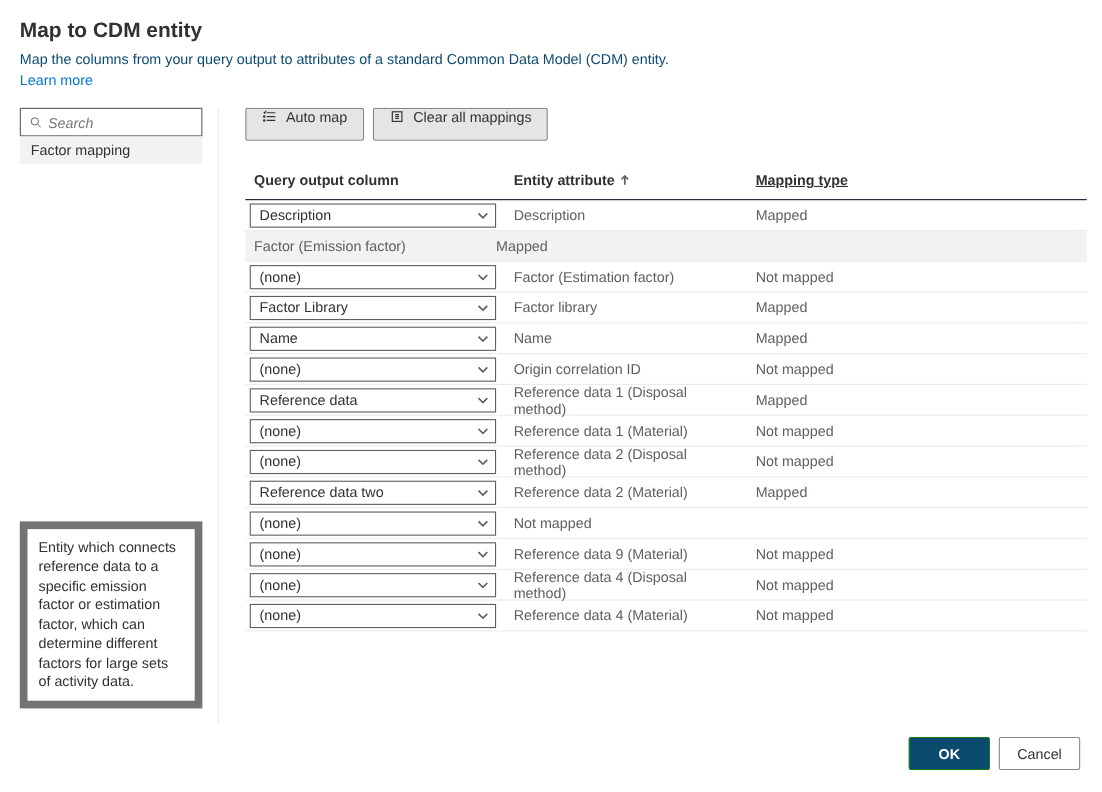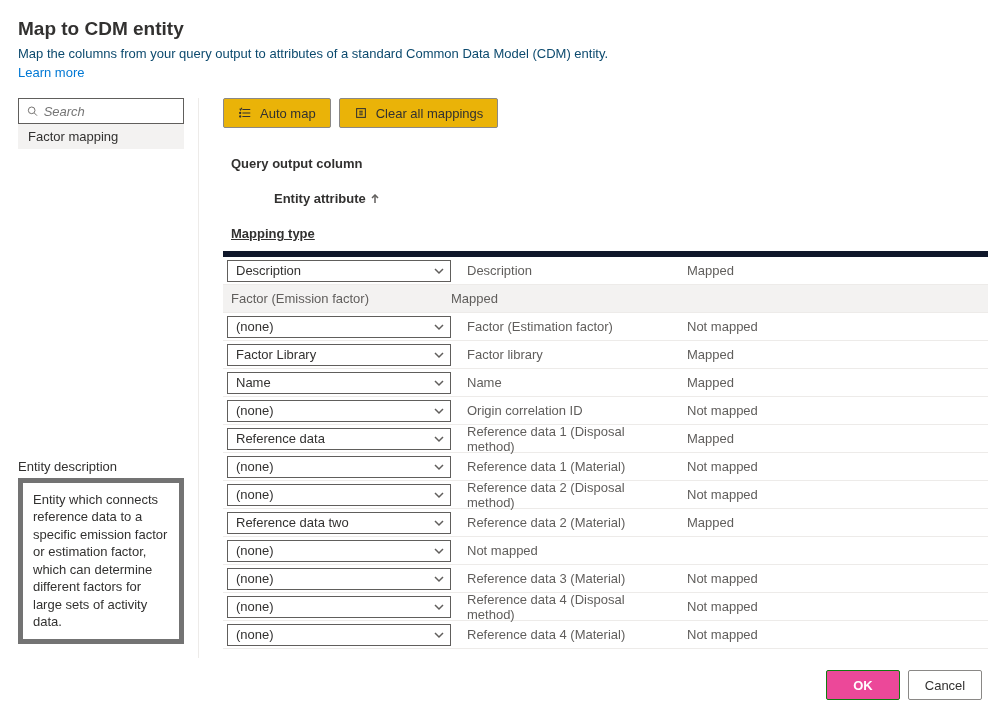--- a/index.html
+++ b/index.html
@@ -44,49 +44,49 @@
     padding: 5px 10px;
     font-size: 13px;
     color: #323130;
     margin-top: 0;
   }
 
   .spacer { flex: 1; }
 
   .desc-label { font-size: 13px; color: #323130; margin-bottom: 4px; }
   .desc-box {
-    border: 5px solid #737373;
+    border: 7px solid #737373;
     padding: 8px 10px;
     min-height: 130px;
     font-size: 13px;
     color: #323130;
     line-height: 1.35;
   }
 
   .main { flex: 1; padding: 0 14px 0 24px; overflow: auto; }
 
   .toolbar { display: flex; gap: 8px; margin-bottom: 18px; }
   .tool-btn {
-    display: flex; align-items: center; gap: 8px;
-    border: 1px solid #8a8886; background: #eab308;
+    display: flex; gap: 8px;
+    border: 1px solid #8a8886; background: #e5e5e5;
     padding: 0 14px; height: 30px;
     font-size: 13px; color: #323130; border-radius: 2px;
     cursor: pointer;
   }
   .tool-btn svg { width: 14px; height: 14px; }
 
   .table { width: 100%; }
-  .thead { display: flex; border-bottom: 6px solid #0f172a; flex-direction: column; }
+  .thead { display: flex; border-bottom: 1px solid #0f172a; }
   .th {
     font-weight: 600; font-size: 13px; color: #323130;
     padding: 10px 8px;
     display: flex; align-items: center; gap: 4px;
   }
   .col-output { width: 236px; }
-  .col-attr { width: 220px; flex: 0 0 auto; margin-left: 43px; }
+  .col-attr { width: 220px; flex: 0 0 auto; }
   .col-type { flex: 1; text-decoration: underline; }
 
   .trow { display: flex; align-items: center; border-bottom: 1px solid #edebe9; height: 28px; }
   .trow.highlight { background: #f3f2f1; }
 
   .cell { padding: 0 8px; font-size: 13px; color: #605e5c; }
   .cell-output { width: 236px; padding: 2px 8px 2px 4px; }
   .cell-attr { width: 220px; }
   .cell-type { flex: 1; }
 
@@ -104,21 +104,21 @@
     display: flex; justify-content: flex-end; gap: 8px;
     padding: 12px 20px 20px 0;
   }
   .btn {
     min-width: 74px; height: 30px;
     border: 1px solid #8a8886; background: #fff;
     font-size: 13px; color: #323130; border-radius: 2px;
     cursor: pointer;
   }
   .btn-primary {
-    background: #ec4899; border-color: #107c10; color: #fff; font-weight: 600;
+    background: #0c4a6e; border-color: #107c10; color: #fff; font-weight: 600;
   }
 </style>
 </head>
 <body>
 
 <div class="header">
   <div class="title">Map to CDM entity</div>
   <div class="subtitle">Map the columns from your query output to attributes of a standard Common Data Model (CDM) entity.</div>
   <span class="link">Learn more</span>
 </div>
@@ -130,21 +130,20 @@
       <svg viewBox="0 0 16 16">
           <circle cx="7" cy="7" r="5"></circle>
           <line x1="11" y1="11" x2="15" y2="15"></line>
         </svg>
       <input type="text" placeholder="Search" style="">
     </div>
     <div class="entity-item">Factor mapping</div>
 
     <div class="spacer"></div>
 
-    <div class="desc-label">Entity description</div>
     <div class="desc-box">Entity which connects reference data to a specific emission factor or estimation factor, which can determine different factors for large sets of activity data.</div>
   </div>
 
   <div class="main">
     <div class="toolbar">
       <button class="tool-btn">
         <svg viewBox="0 0 16 16" fill="none" stroke="#323130" stroke-width="1.2">
           <line x1="5" y1="4" x2="14" y2="4"></line>
             <line x1="5" y1="8" x2="14" y2="8"></line>
             <line x1="5" y1="12" x2="14" y2="12"></line>
@@ -303,21 +302,21 @@
           </div>
           <div class="trow">
             <div class="cell cell-output">
               <div class="dropdown">
                 <span>(none)</span>
                 <svg viewBox="0 0 10 10">
                   <polyline points="1,3 5,7 9,3"></polyline>
                 </svg>
               </div>
             </div>
-            <div class="cell cell-attr">Reference data 3 (Material)</div>
+            <div class="cell cell-attr">Reference data 9 (Material)</div>
             <div class="cell cell-type">Not mapped</div>
           </div>
           <div class="trow">
             <div class="cell cell-output">
               <div class="dropdown">
                 <span>(none)</span>
                 <svg viewBox="0 0 10 10">
                   <polyline points="1,3 5,7 9,3"></polyline>
                 </svg>
               </div>

